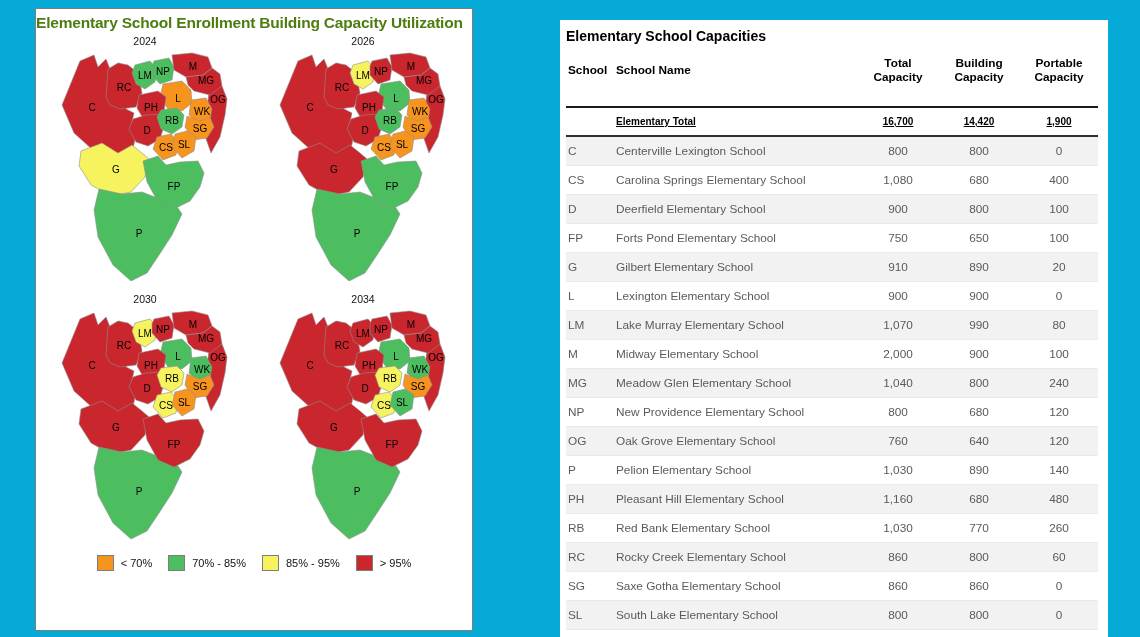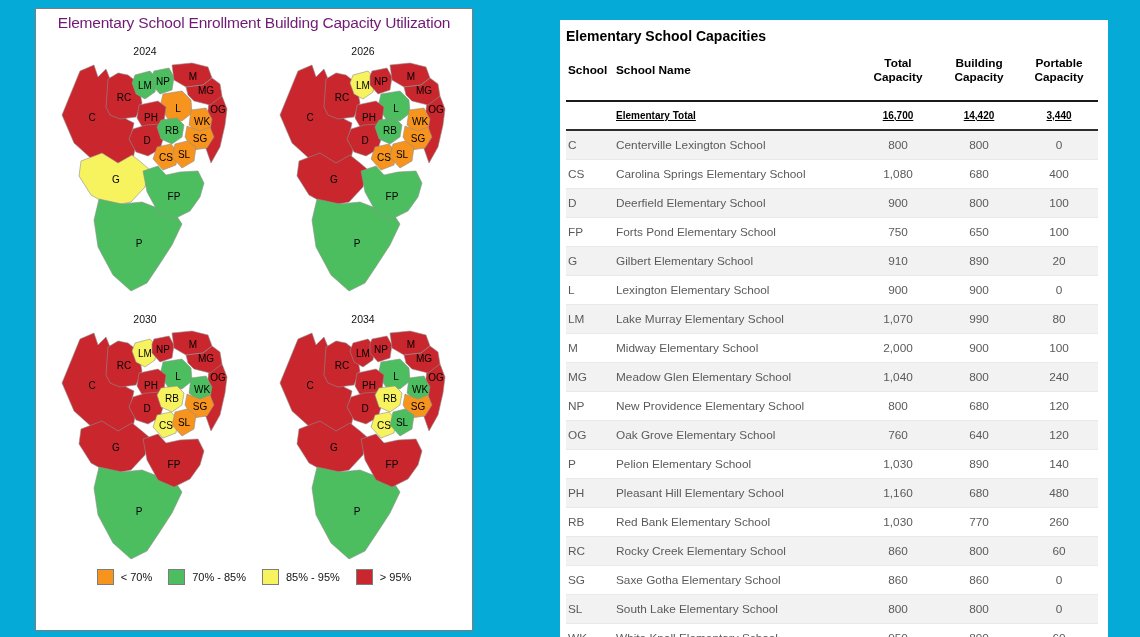--- a/index.html
+++ b/index.html
@@ -8,54 +8,54 @@
     background:#05ABD6;
     font-family:"Liberation Sans", sans-serif;
   }
 
   
   .map-panel {
     position:absolute; left:35px; top:8px; width:438px; height:623px;
     background:#ffffff; border:1px solid #7d7d7d; box-sizing:border-box;
   }
   .map-title {
-    font-size:15.5px; color:#701a75; text-align:center; padding-top:5px;
-    white-space:nowrap; letter-spacing:-0.2px;
+    font-size:15.5px; color:#4d7c0f; padding-top:5px;
+    white-space:nowrap; letter-spacing:-0.2px;font-weight:bold;
   }
   .maps-grid {
     display:grid; grid-template-columns:1fr 1fr; margin-top:1px;
   }
   .map-cell { display:flex; flex-direction:column; align-items:center; }
-  .year-label { font-size:10.5px; color:#111; margin:12px 0 0 0; }
+  .year-label { font-size:10.5px; color:#111; margin:2px 0 0 0; }
   svg.map { display:block; }
   .map-region-label {
     font-size:10px; fill:#000;
     font-family:"Liberation Sans", sans-serif;
   }
-  .legend { display:flex; justify-content:center; align-items:center; gap:16px; margin-top:0; }
+  .legend { display:flex; justify-content:center; align-items:center; gap:16px; margin-top:6px; }
   .legend-item { display:flex; align-items:center; gap:7px; }
   .legend-swatch { width:17px; height:16px; border:1px solid #7d7d7d; box-sizing:border-box; }
   .legend-label { font-size:11px; color:#111; }
   .map-footer {
     position:absolute; left:0; right:0; bottom:0; background:#fff;
     border-top:1px solid #2b2b2b;
     font-style:italic; font-size:10.5px; color:#111;
     padding:4px 6px 6px 5px;
   }
 
   
   .table-panel {
     position:absolute; left:560px; top:8px; width:548px; height:621px;
     background:#ffffff; box-sizing:border-box; padding:6px 10px 0 6px;margin-top:12px;
   }
   .tbl-title { font-weight:bold; font-size:14px; color:#000; padding:2px 0 9px 0; }
   table.cap { width:100%; border-collapse:collapse; table-layout:fixed; }
   table.cap th {
     font-size:11.8px; font-weight:bold; color:#000;
-    padding:3px 2px 16px 2px; border-bottom:2px solid #1a1a1a;
+    padding:3px 2px 22px 2px; border-bottom:2px solid #1a1a1a;
   }
   th.l, td.l { text-align:left; }
   th.c, td.c { text-align:center; }
   .total-row td {
     font-weight:bold; font-size:10px; color:#000;
     padding:8px 2px; border-bottom:2px solid #2e2e2e;text-decoration:underline;
   }
   #rows-body tr { border-top:1px solid #e9e9e9; }
   #rows-body tr:nth-child(odd) { background:#f2f2f2; }
   #rows-body td { font-size:11.8px; color:#5a5a5a; padding:7px 2px; }
@@ -273,21 +273,21 @@
         <th class="c">Building Capacity</th>
         <th class="c">Portable Capacity</th>
       </tr>
     </thead>
     <tbody>
       <tr class="total-row">
         <td class="l"></td>
         <td class="l">Elementary Total</td>
         <td class="c">16,700</td>
         <td class="c">14,420</td>
-        <td class="c">3,440</td>
+        <td class="c">1,900</td>
       </tr>
     </tbody>
     <tbody id="rows-body">
         <tr>
           <td class="l">C</td>
           <td class="l">Centerville Lexington School</td>
           <td class="c">800</td>
           <td class="c">800</td>
           <td class="c">0</td>
         </tr>

